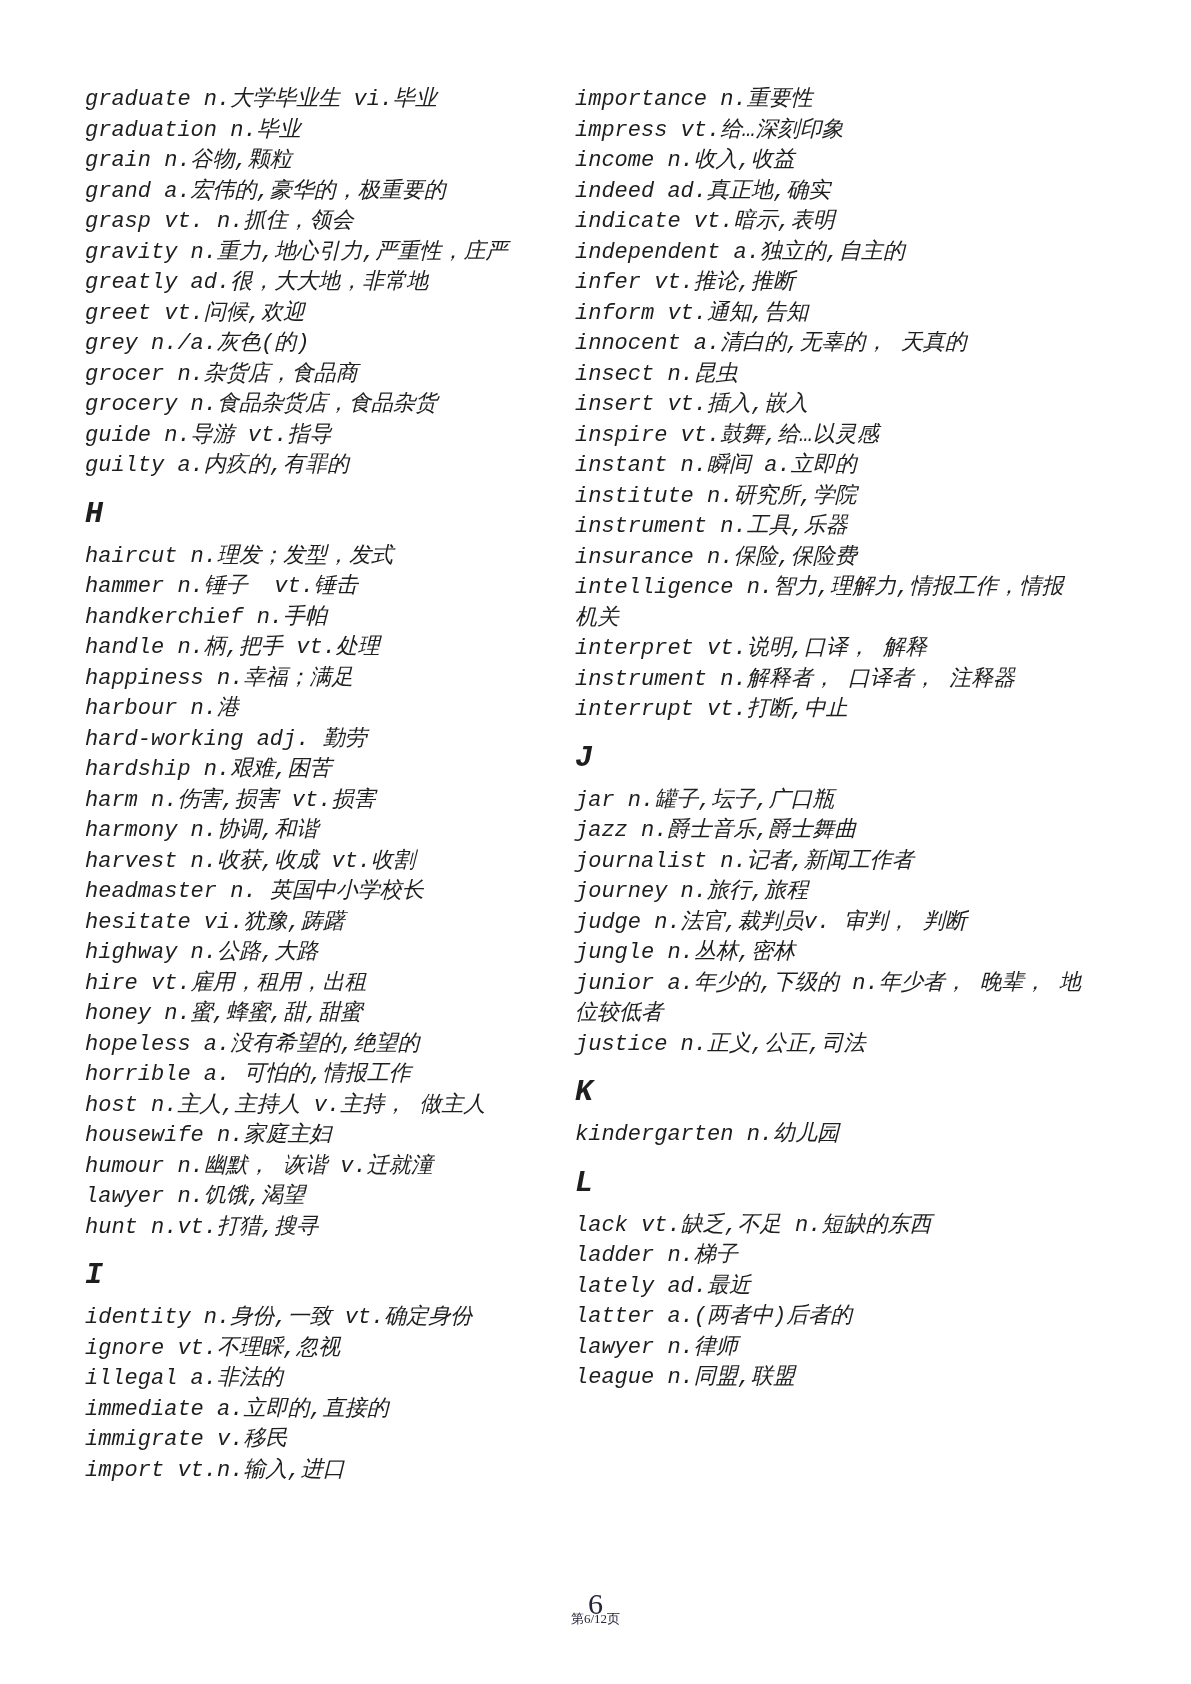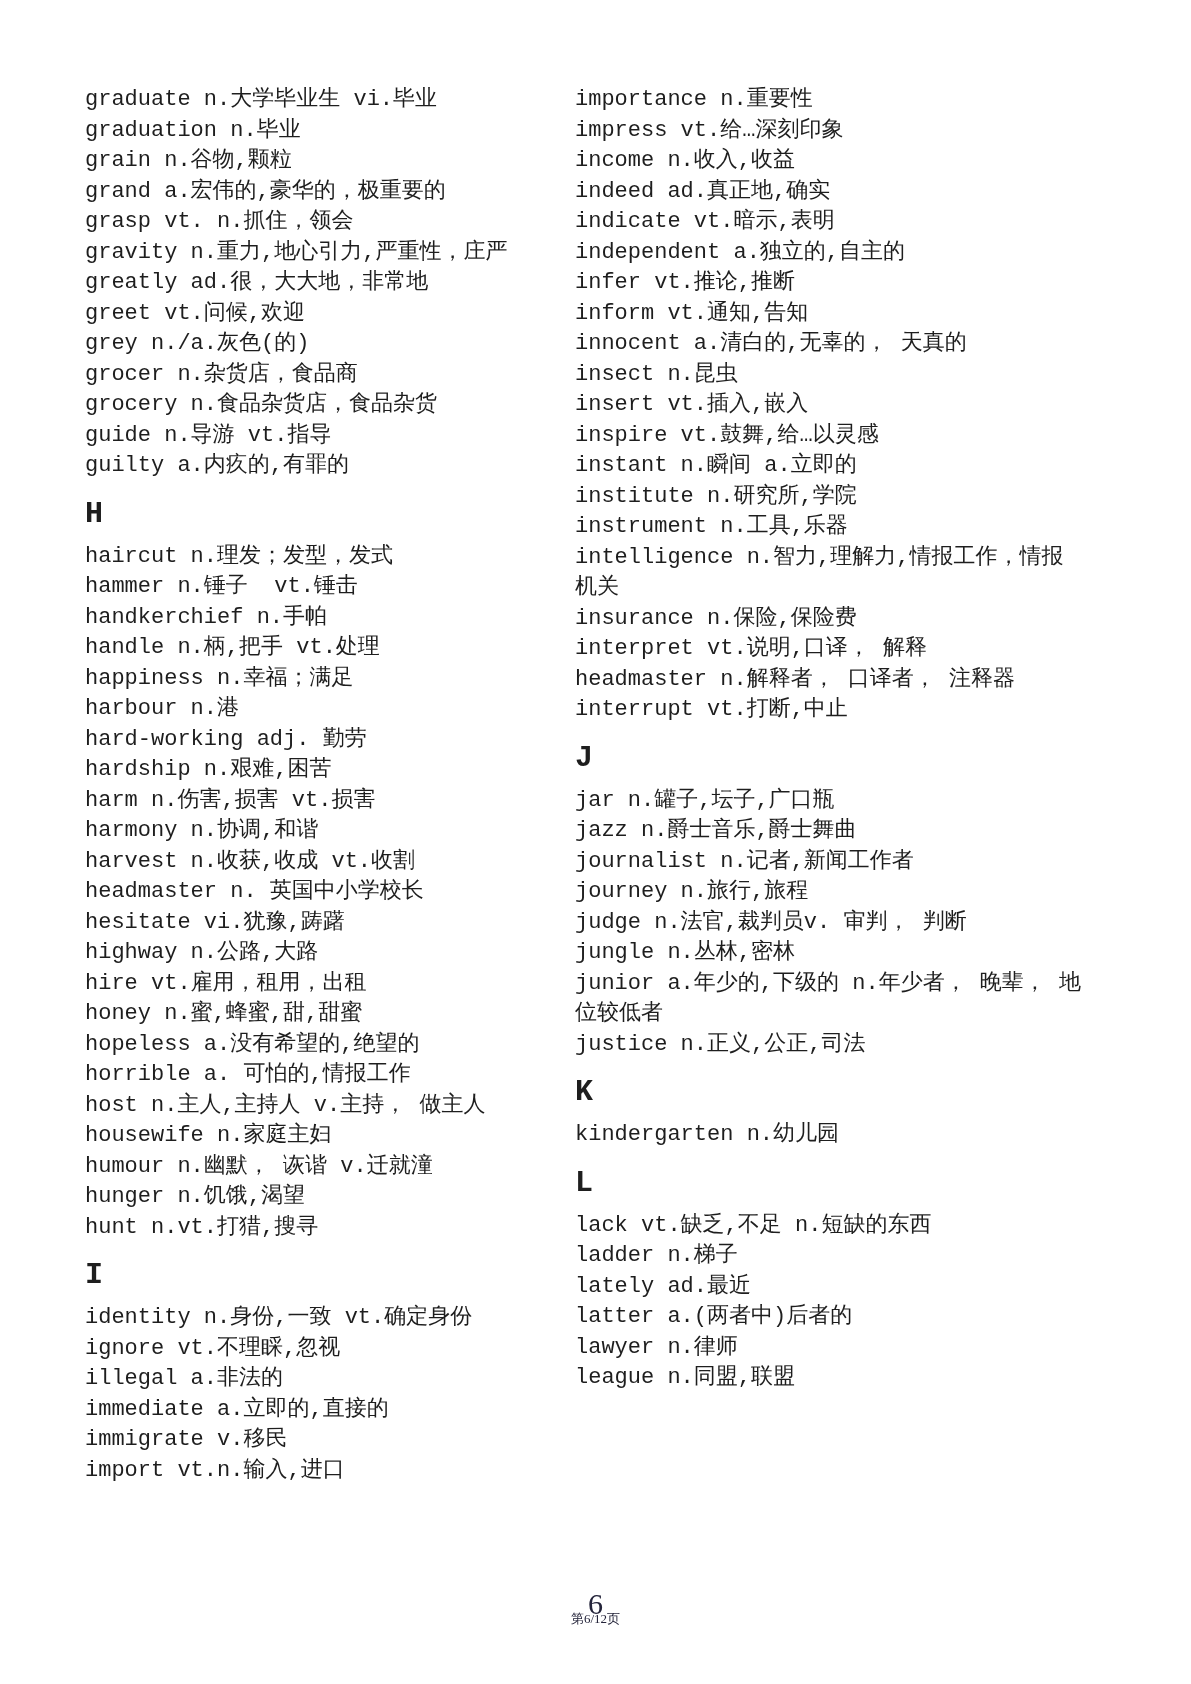--- a/index.html
+++ b/index.html
@@ -15,21 +15,21 @@
     position: relative;
     width: 1191px; height: 1684px;
     background: #ffffff;
   }
   .columns {
     position: absolute;
     top: 85px; left: 85px;
     display: flex;
     align-items: flex-start;
   }
-  .col { display: block; }
+  .col { display: block; font-style: italic; }
   .col-left  { width: 490px; }
   .col-right { width: 560px; }
   .entry {
     font-size: 22px;
     line-height: 30.5px;
     white-space: pre-wrap;
     letter-spacing: 0px;
   }
   .heading {
     font-size: 30px;
@@ -89,21 +89,21 @@
         <div class="entry">headmaster n. 英国中小学校长</div>
         <div class="entry">hesitate vi.犹豫,踌躇</div>
         <div class="entry">highway n.公路,大路</div>
         <div class="entry">hire vt.雇用，租用，出租</div>
         <div class="entry">honey n.蜜,蜂蜜,甜,甜蜜</div>
         <div class="entry">hopeless a.没有希望的,绝望的</div>
         <div class="entry">horrible a. 可怕的,情报工作</div>
         <div class="entry">host n.主人,主持人 v.主持， 做主人</div>
         <div class="entry">housewife n.家庭主妇</div>
         <div class="entry">humour n.幽默， 诙谐 v.迁就潼</div>
-        <div class="entry">hunger n.饥饿,渴望</div>
+        <div class="entry">lawyer n.饥饿,渴望</div>
         <div class="entry">hunt n.vt.打猎,搜寻</div>
         <div class="heading">I</div>
         <div class="entry">identity n.身份,一致 vt.确定身份</div>
         <div class="entry">ignore vt.不理睬,忽视</div>
         <div class="entry">illegal a.非法的</div>
         <div class="entry">immediate a.立即的,直接的</div>
         <div class="entry">immigrate v.移民</div>
         <div class="entry">import vt.n.输入,进口</div>
       </div>
     <div class="col col-right" id="col-right">
@@ -115,25 +115,25 @@
         <div class="entry">independent a.独立的,自主的</div>
         <div class="entry">infer vt.推论,推断</div>
         <div class="entry">inform vt.通知,告知</div>
         <div class="entry">innocent a.清白的,无辜的， 天真的</div>
         <div class="entry">insect n.昆虫</div>
         <div class="entry">insert vt.插入,嵌入</div>
         <div class="entry">inspire vt.鼓舞,给…以灵感</div>
         <div class="entry">instant n.瞬间 a.立即的</div>
         <div class="entry">institute n.研究所,学院</div>
         <div class="entry">instrument n.工具,乐器</div>
+        <div class="entry">insurance n.保险,保险费</div>
         <div class="entry">intelligence n.智力,理解力,情报工作，情报
 机关</div>
-        <div class="entry">insurance n.保险,保险费</div>
         <div class="entry">interpret vt.说明,口译， 解释</div>
-        <div class="entry">headmaster n.解释者， 口译者， 注释器</div>
+        <div class="entry">instrument n.解释者， 口译者， 注释器</div>
         <div class="entry">interrupt vt.打断,中止</div>
         <div class="heading">J</div>
         <div class="entry">jar n.罐子,坛子,广口瓶</div>
         <div class="entry">jazz n.爵士音乐,爵士舞曲</div>
         <div class="entry">journalist n.记者,新闻工作者</div>
         <div class="entry">journey n.旅行,旅程</div>
         <div class="entry">judge n.法官,裁判员v. 审判， 判断</div>
         <div class="entry">jungle n.丛林,密林</div>
         <div class="entry">junior a.年少的,下级的 n.年少者， 晚辈， 地
 位较低者</div>

